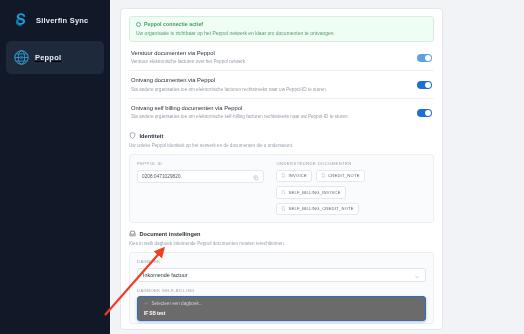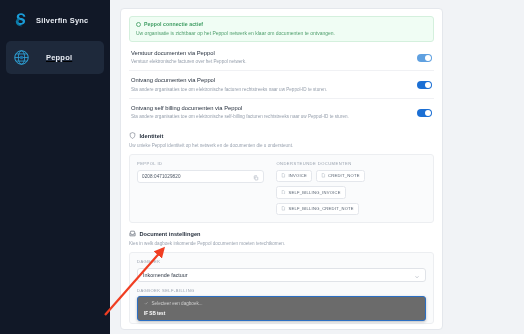--- a/index.html
+++ b/index.html
@@ -21,21 +21,21 @@
   .brand {
     display: flex; align-items: center; gap: 7px;
     padding: 4px 4px 4px 5px; margin-bottom: 8px;
   }
   .brand-logo { width: 18px; height: 18px; flex: 0 0 18px; }
   .brand-name {
     color: #e8ecf3; font-size: 7.5px; font-weight: 600;
     letter-spacing: .2px; white-space: nowrap;
   }
   .nav-item {
-    display: flex; align-items: center; gap: 15px;
+    display: flex; align-items: center; gap: 4px;
     padding: 7px 6px; border-radius: 5px;
     background: #1e293b;
     text-decoration: underline;
   }
   .nav-icon { width: 19px; height: 19px; flex: 0 0 19px; }
   .nav-label {
     color: #e8ecf3; font-size: 7.5px; font-weight: 600; letter-spacing: .2px;
   }
 
   

